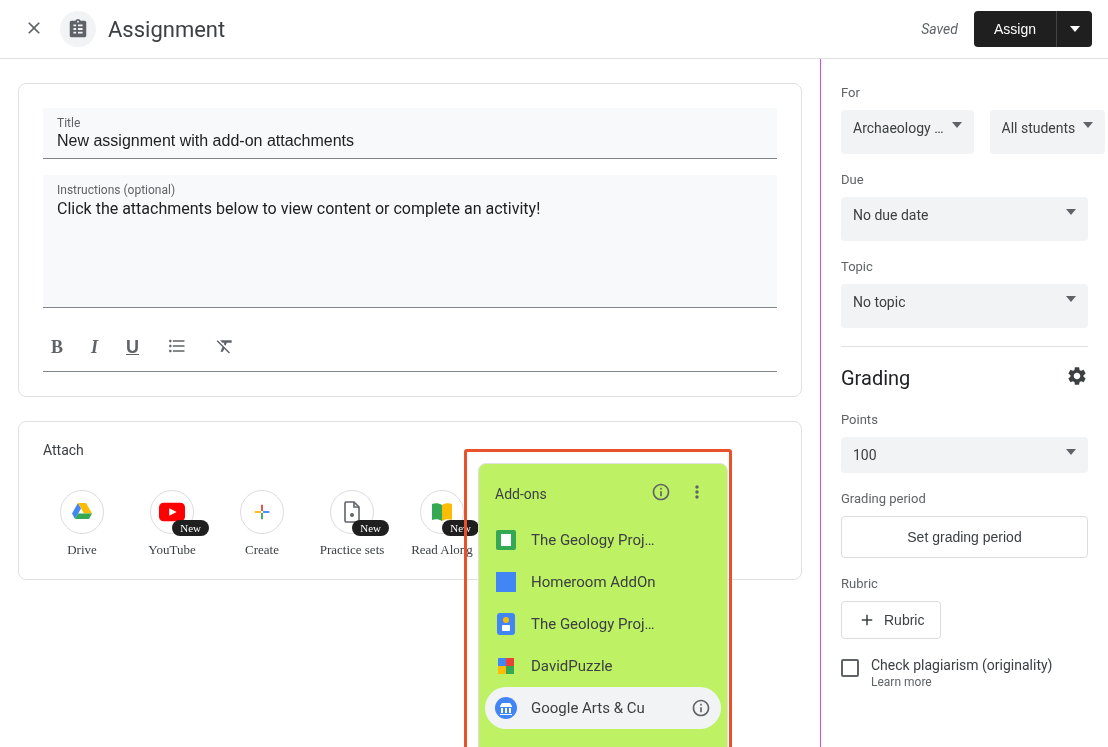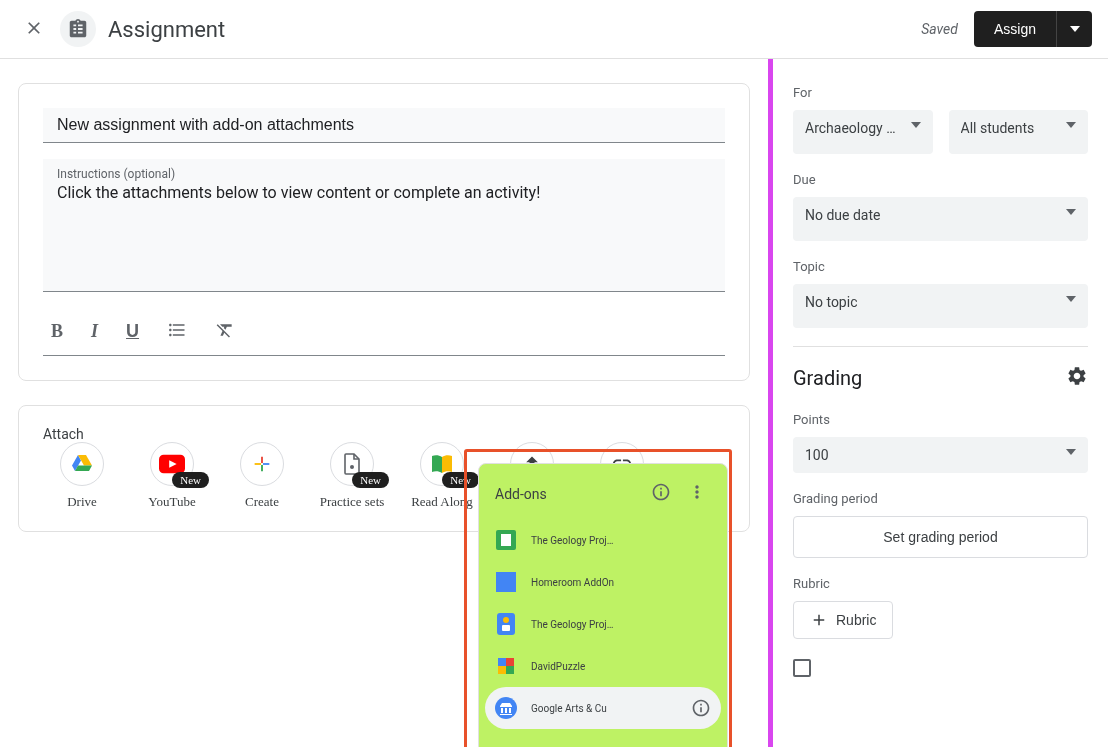--- a/index.html
+++ b/index.html
@@ -11,58 +11,58 @@
 .header-icon { width: 36px; height: 36px; background: #f1f3f4; border-radius: 50%; display: flex; align-items: center; justify-content: center; margin-right: 12px; }
 .header-icon svg { width: 22px; height: 22px; fill: #5f6368; }
 .header-title { font-size: 22px; color: #3c4043; flex: 1; }
 .saved-text { font-style: italic; color: #5f6368; margin-right: 16px; }
 .assign-btn { background: #1f1f1f; color: #fff; border: none; padding: 0 20px; height: 36px; font-size: 14px; font-weight: 500; cursor: pointer; border-radius: 4px 0 0 4px; }
 .assign-dropdown { background: #1f1f1f; color: #fff; border: none; border-left: 1px solid #444; height: 36px; width: 36px; cursor: pointer; border-radius: 0 4px 4px 0; display: flex; align-items: center; justify-content: center; }
 .assign-dropdown svg { width: 10px; height: 10px; fill: #fff; }
 
 .main-container { display: flex; height: calc(100% - 59px); }
 .left-panel { flex: 1; padding: 24px 18px; overflow: auto; position: relative; }
-.right-panel { width: 340px; border-left: 5px solid #d946ef; padding: 20px; overflow: auto; }
+.right-panel { width: 288px; border-left: 1px solid #d946ef; padding: 20px; overflow: auto; }
 
 .card { border: 1px solid #e0e0e0; border-radius: 8px; padding: 24px; margin-bottom: 24px; background: #fff; }
 
 .input-group { background: #f8f9fa; border-bottom: 1px solid #80868b; padding: 8px 14px; margin-bottom: 16px; }
 .input-label { font-size: 12px; color: #5f6368; display: block; margin-bottom: 2px; }
 .input-value { font-size: 16px; color: #202124; background: none; border: none; width: 100%; outline: none; }
 .instructions-box { min-height: 130px; }
 
 .toolbar { display: flex; gap: 20px; padding: 8px 4px; border-bottom: 1px solid #80868b; }
 .toolbar button { background: none; border: none; cursor: pointer; padding: 4px; }
 .toolbar svg { width: 20px; height: 20px; fill: #5f6368; }
 .tb-bold { font-weight: 900; font-size: 18px; color: #5f6368; font-family: serif; }
 .tb-italic { font-style: italic; font-size: 18px; color: #5f6368; font-family: serif; font-weight: bold; }
 .tb-underline { text-decoration: underline; font-size: 18px; color: #5f6368; font-weight: bold; }
 
 .attach-card { border: 1px solid #e0e0e0; border-radius: 8px; padding: 20px 24px; background: #fff; }
-.attach-title { font-size: 14px; color: #3c4043; margin-bottom: 0; }
+.attach-title { font-size: 14px; color: #3c4043; margin-bottom: 32px; }
 .attach-grid { display: flex; flex-wrap: wrap; gap: 24px 12px; }
 .attach-item { width: 78px; display: flex; flex-direction: column; align-items: center; cursor: pointer; position: relative; font-family: Liberation Serif, serif; }
 .attach-icon-circle { width: 44px; height: 44px; border: 1px solid #dadce0; border-radius: 50%; display: flex; align-items: center; justify-content: center; margin-bottom: 8px; }
 .attach-item-label { font-size: 13px; color: #3c4043; text-align: center; line-height: 1.3; }
 .badge { position: absolute; top: 30px; right: 2px; background: #1f1f1f; color: #fff; font-size: 11px; padding: 2px 8px; border-radius: 10px; font-weight: 500; }
 
 .addons-panel { position: absolute; left: 478px; top: 404px; width: 250px; height: 329px; background: #bef264; border: 1px solid #e0e0e0; border-radius: 8px; padding: 14px 0 6px 0; display: flex; flex-direction: column; }
 .addons-highlight { position: absolute; left: 464px; top: 390px; width: 268px; height: 308px; border: 3px solid #e8512a; border-radius: 3px; pointer-events: none; }
 .addons-header { display: flex; align-items: center; padding: 0 16px 10px 16px; }
 .addons-header-title { flex: 1; font-size: 14px; color: #3c4043; }
 .addons-header button { background: none; border: none; cursor: pointer; padding: 4px; margin-left: 8px; }
 .addons-header svg { width: 20px; height: 20px; fill: #5f6368; }
 .addons-list { flex: 1; overflow-y: scroll; }
 .addons-list::-webkit-scrollbar { width: 12px; }
 .addons-list::-webkit-scrollbar-track { background: #f1f1f1; }
 .addons-list::-webkit-scrollbar-thumb { background: #c1c1c1; border-radius: 6px; }
 .addon-item { display: flex; align-items: center; padding: 10px 16px; cursor: pointer; gap: 14px; }
 .addon-item:hover, .addon-item.hovered { background: #f1f3f4; border-radius: 22px; margin: 0 6px; padding: 10px 10px; }
 .addon-item-icon { width: 22px; height: 22px; flex-shrink: 0; display: flex; align-items: center; justify-content: center; }
-.addon-item-label { flex: 1; font-size: 10px; color: #3c4043; white-space: nowrap; overflow: hidden; text-overflow: ellipsis; }
+.addon-item-label { flex: 1; font-size: 15px; color: #3c4043; white-space: nowrap; overflow: hidden; text-overflow: ellipsis; }
 .addon-info { visibility: hidden; }
 .addon-item.hovered .addon-info { visibility: visible; }
 
 .side-label { font-size: 13px; color: #5f6368; margin-bottom: 10px; margin-top: 6px; }
 .side-row { display: flex; gap: 16px; margin-bottom: 18px; }
 .side-select { background: #f1f3f4; border: none; border-radius: 4px; padding: 10px 12px; display: flex; align-items: flex-start; justify-content: space-between; cursor: pointer; flex: 1; height: 44px; }
 .side-select-text { color: #3c4043; font-size: 14px; white-space: nowrap; overflow: hidden; text-overflow: ellipsis; }
 .side-select svg { width: 10px; height: 10px; fill: #5f6368; flex-shrink: 0; margin-left: 8px; }
 .side-btn-outline { background: #fff; border: 1px solid #dadce0; border-radius: 4px; padding: 10px 16px; cursor: pointer; font-size: 14px; color: #3c4043; height: 42px; display: flex; align-items: center; justify-content: center; }
 .section-title { font-size: 20px; color: #202124; font-weight: 400; }
@@ -100,20 +100,21 @@
     <svg viewBox="0 0 10 6">
         <path d="M0 0l5 6 5-6z"></path>
       </svg>
   </button>
 </div>
 
 <div class="main-container">
   <div class="left-panel">
     <div class="card">
       <div class="input-group">
+        <label class="input-label">Title</label>
         <input class="input-value" value="New assignment with add-on attachments" style="">
       </div>
       <div class="input-group instructions-box">
         <label class="input-label">Instructions (optional)</label>
         <div class="input-value" style="min-height:100px">Click the attachments below to view content or complete an activity!</div>
       </div>
       <div class="toolbar">
         <button><span class="tb-bold">B</span></button>
         <button><span class="tb-italic">I</span></button>
         <button><span class="tb-underline">U</span></button>
@@ -332,15 +333,19 @@
     <div class="side-label">Rubric</div>
     <button class="rubric-btn">
       <svg viewBox="0 0 24 24">
           <path d="M19 13h-6v6h-2v-6H5v-2h6V5h2v6h6v2z"></path>
         </svg>
       <span>Rubric</span>
     </button>
 
     <div class="checkbox-row">
       <div class="checkbox"></div>
+      <div class="checkbox-labels">
+        <span class="checkbox-main">Check plagiarism (originality)</span>
+        <span class="checkbox-sub">Learn more</span>
+      </div>
     </div>
   </div>
 </div>
 
 </body></html>

